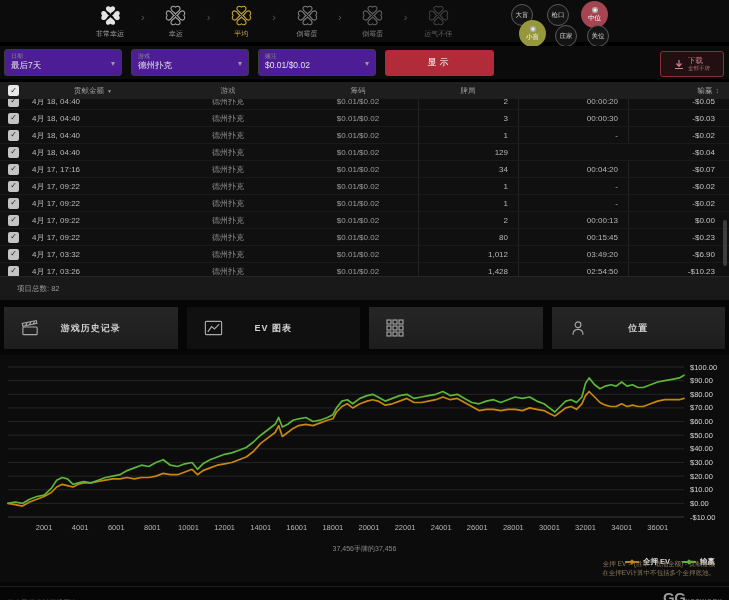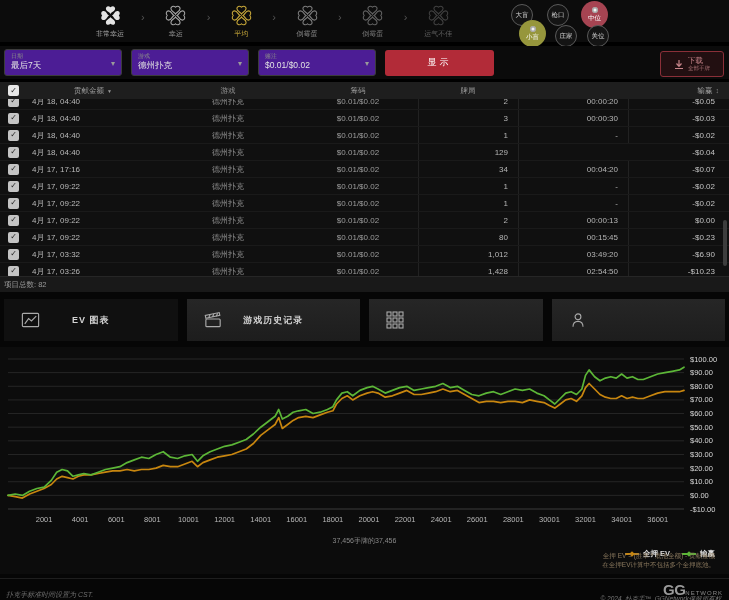--- a/index.html
+++ b/index.html
@@ -57,21 +57,21 @@
   .c-hands { width:100px; text-align:right; color:#b5b5b5; border-left:1px solid #222; align-self:stretch; display:flex; align-items:center; justify-content:flex-end; padding-right:10px; }
   .c-duration { width:110px; text-align:right; color:#b5b5b5; border-left:1px solid #222; align-self:stretch; display:flex; align-items:center; justify-content:flex-end; padding-right:10px; }
   .c-win { flex:1; text-align:right; color:#c2c2c2; border-left:1px solid #222; align-self:stretch; display:flex; align-items:center; justify-content:flex-end; padding-right:14px; }
   .thead .c-date { text-align:center; padding-left:0; color:#9f9f9f; }
   .thead .c-hands, .thead .c-duration, .thead .c-win { color:#9f9f9f; justify-content:center; padding-right:0; border-left:none; }
   .thead .c-win { justify-content:flex-end; padding-right:10px; }
   .cb { width:11px; height:11px; background:#c4c4c4; border-radius:2px; display:flex; align-items:center; justify-content:center; font-size:8px; color:#222; line-height:1; cursor:pointer; }
   .thead .cb { background:#e8e8e8; }
   .sort-ico { font-size:5px; color:#9a9a9a; margin-left:3px; }
   .sort-both { font-size:7px; color:#8a8a8a; margin-left:3px; }
-  .tsummary { height:16px; background:#191919; border-top:1px solid #262626; display:flex; align-items:center; padding-left:4px; font-size:7.5px; color:#9a9a9a; position:relative; z-index:2; }
+  .tsummary { height:24px; background:#191919; border-top:1px solid #262626; display:flex; align-items:center; padding-left:17px; font-size:7.5px; color:#9a9a9a; position:relative; z-index:2; }
   .scroll-thumb { position:absolute; right:2px; top:138px; width:4px; height:46px; background:#3d3d3d; border-radius:2px; z-index:3; cursor:grab; }
 
   
   .tabs { display:flex; gap:9px; padding:0 4px; margin-top:7px; }
   .tab { flex:1; height:42px; background:linear-gradient(#262626,#1d1d1d); position:relative; display:flex; align-items:center; cursor:pointer; }
   .tab.active { background:#101010; }
   .tab .ticon { position:absolute; left:16px; color:#aaa; display:flex; }
   .tab .tlabel { width:100%; text-align:center; font-size:9px; font-weight:bold; letter-spacing:1px; color:#d2d2d2; }
 
   
@@ -371,38 +371,38 @@
     </div>
         </div>
     </div>
     <div class="tsummary">
       <span>项目总数: 82</span>
     </div>
     <div class="scroll-thumb"></div>
   </div>
 
   <div class="tabs">
-    <div class="tab active">
-      <span class="ticon">
-        <svg width="21" height="18" viewBox="0 0 22 18" fill="none" stroke="currentColor" stroke-width="1.2">
-          <rect x="2.5" y="2" width="17" height="14" rx="1"></rect>
-          <polyline points="5,13 9,7.5 12,10 17,5"></polyline>
-        </svg>
-      </span>
-      <span class="tlabel">EV 图表</span>
-    </div>
     <div class="tab">
       <span class="ticon">
         <svg width="21" height="20" viewBox="0 0 22 20" fill="none" stroke="currentColor" stroke-width="1.2">
           <rect x="3" y="9" width="15" height="8" rx="1"></rect>
           <path d="M3,8.2 L17.6,5.2 L17,2.2 L2.4,5.2 Z"></path>
           <path d="M6,7.6 L7.3,4.6 M10,6.8 L11.3,3.8 M14,6 L15.3,3"></path>
         </svg>
       </span>
       <span class="tlabel">游戏历史记录</span>
+    </div>
+    <div class="tab active">
+      <span class="ticon">
+        <svg width="21" height="18" viewBox="0 0 22 18" fill="none" stroke="currentColor" stroke-width="1.2">
+          <rect x="2.5" y="2" width="17" height="14" rx="1"></rect>
+          <polyline points="5,13 9,7.5 12,10 17,5"></polyline>
+        </svg>
+      </span>
+      <span class="tlabel">EV 图表</span>
     </div>
     <div class="tab">
       <span class="ticon">
         <svg width="20" height="20" viewBox="0 0 20 20" fill="none" stroke="currentColor" stroke-width="1.1">
           <rect x="2" y="2" width="4" height="4"></rect>
             <rect x="8" y="2" width="4" height="4"></rect>
             <rect x="14" y="2" width="4" height="4"></rect>
           <rect x="2" y="8" width="4" height="4"></rect>
             <rect x="8" y="8" width="4" height="4"></rect>
             <rect x="14" y="8" width="4" height="4"></rect>
@@ -412,20 +412,21 @@
         </svg>
       </span>
     </div>
     <div class="tab">
       <span class="ticon">
         <svg width="20" height="20" viewBox="0 0 22 20" fill="none" stroke="currentColor" stroke-width="1.2">
           <circle cx="11" cy="6.5" r="3.2"></circle>
           <path d="M5.5,17.5 C5.5,13.5 8,11.5 11,11.5 C14,11.5 16.5,13.5 16.5,17.5"></path>
         </svg>
       </span>
+      <span class="tlabel">位置</span>
     </div>
   </div>
 
   <div class="chart-panel">
     <svg id="ev-svg" width="729" height="178">
         <line x1="8" y1="8" x2="684" y2="8" stroke="#262626" stroke-width="1"></line>
         <text x="690" y="10.5" fill="#d8d8d8" font-size="7.5">$100.00</text>
         <line x1="8" y1="21.636363636363654" x2="684" y2="21.636363636363654" stroke="#262626" stroke-width="1"></line>
         <text x="690" y="24.136363636363654" fill="#d8d8d8" font-size="7.5">$90.00</text>
         <line x1="8" y1="35.272727272727266" x2="684" y2="35.272727272727266" stroke="#262626" stroke-width="1"></line>

